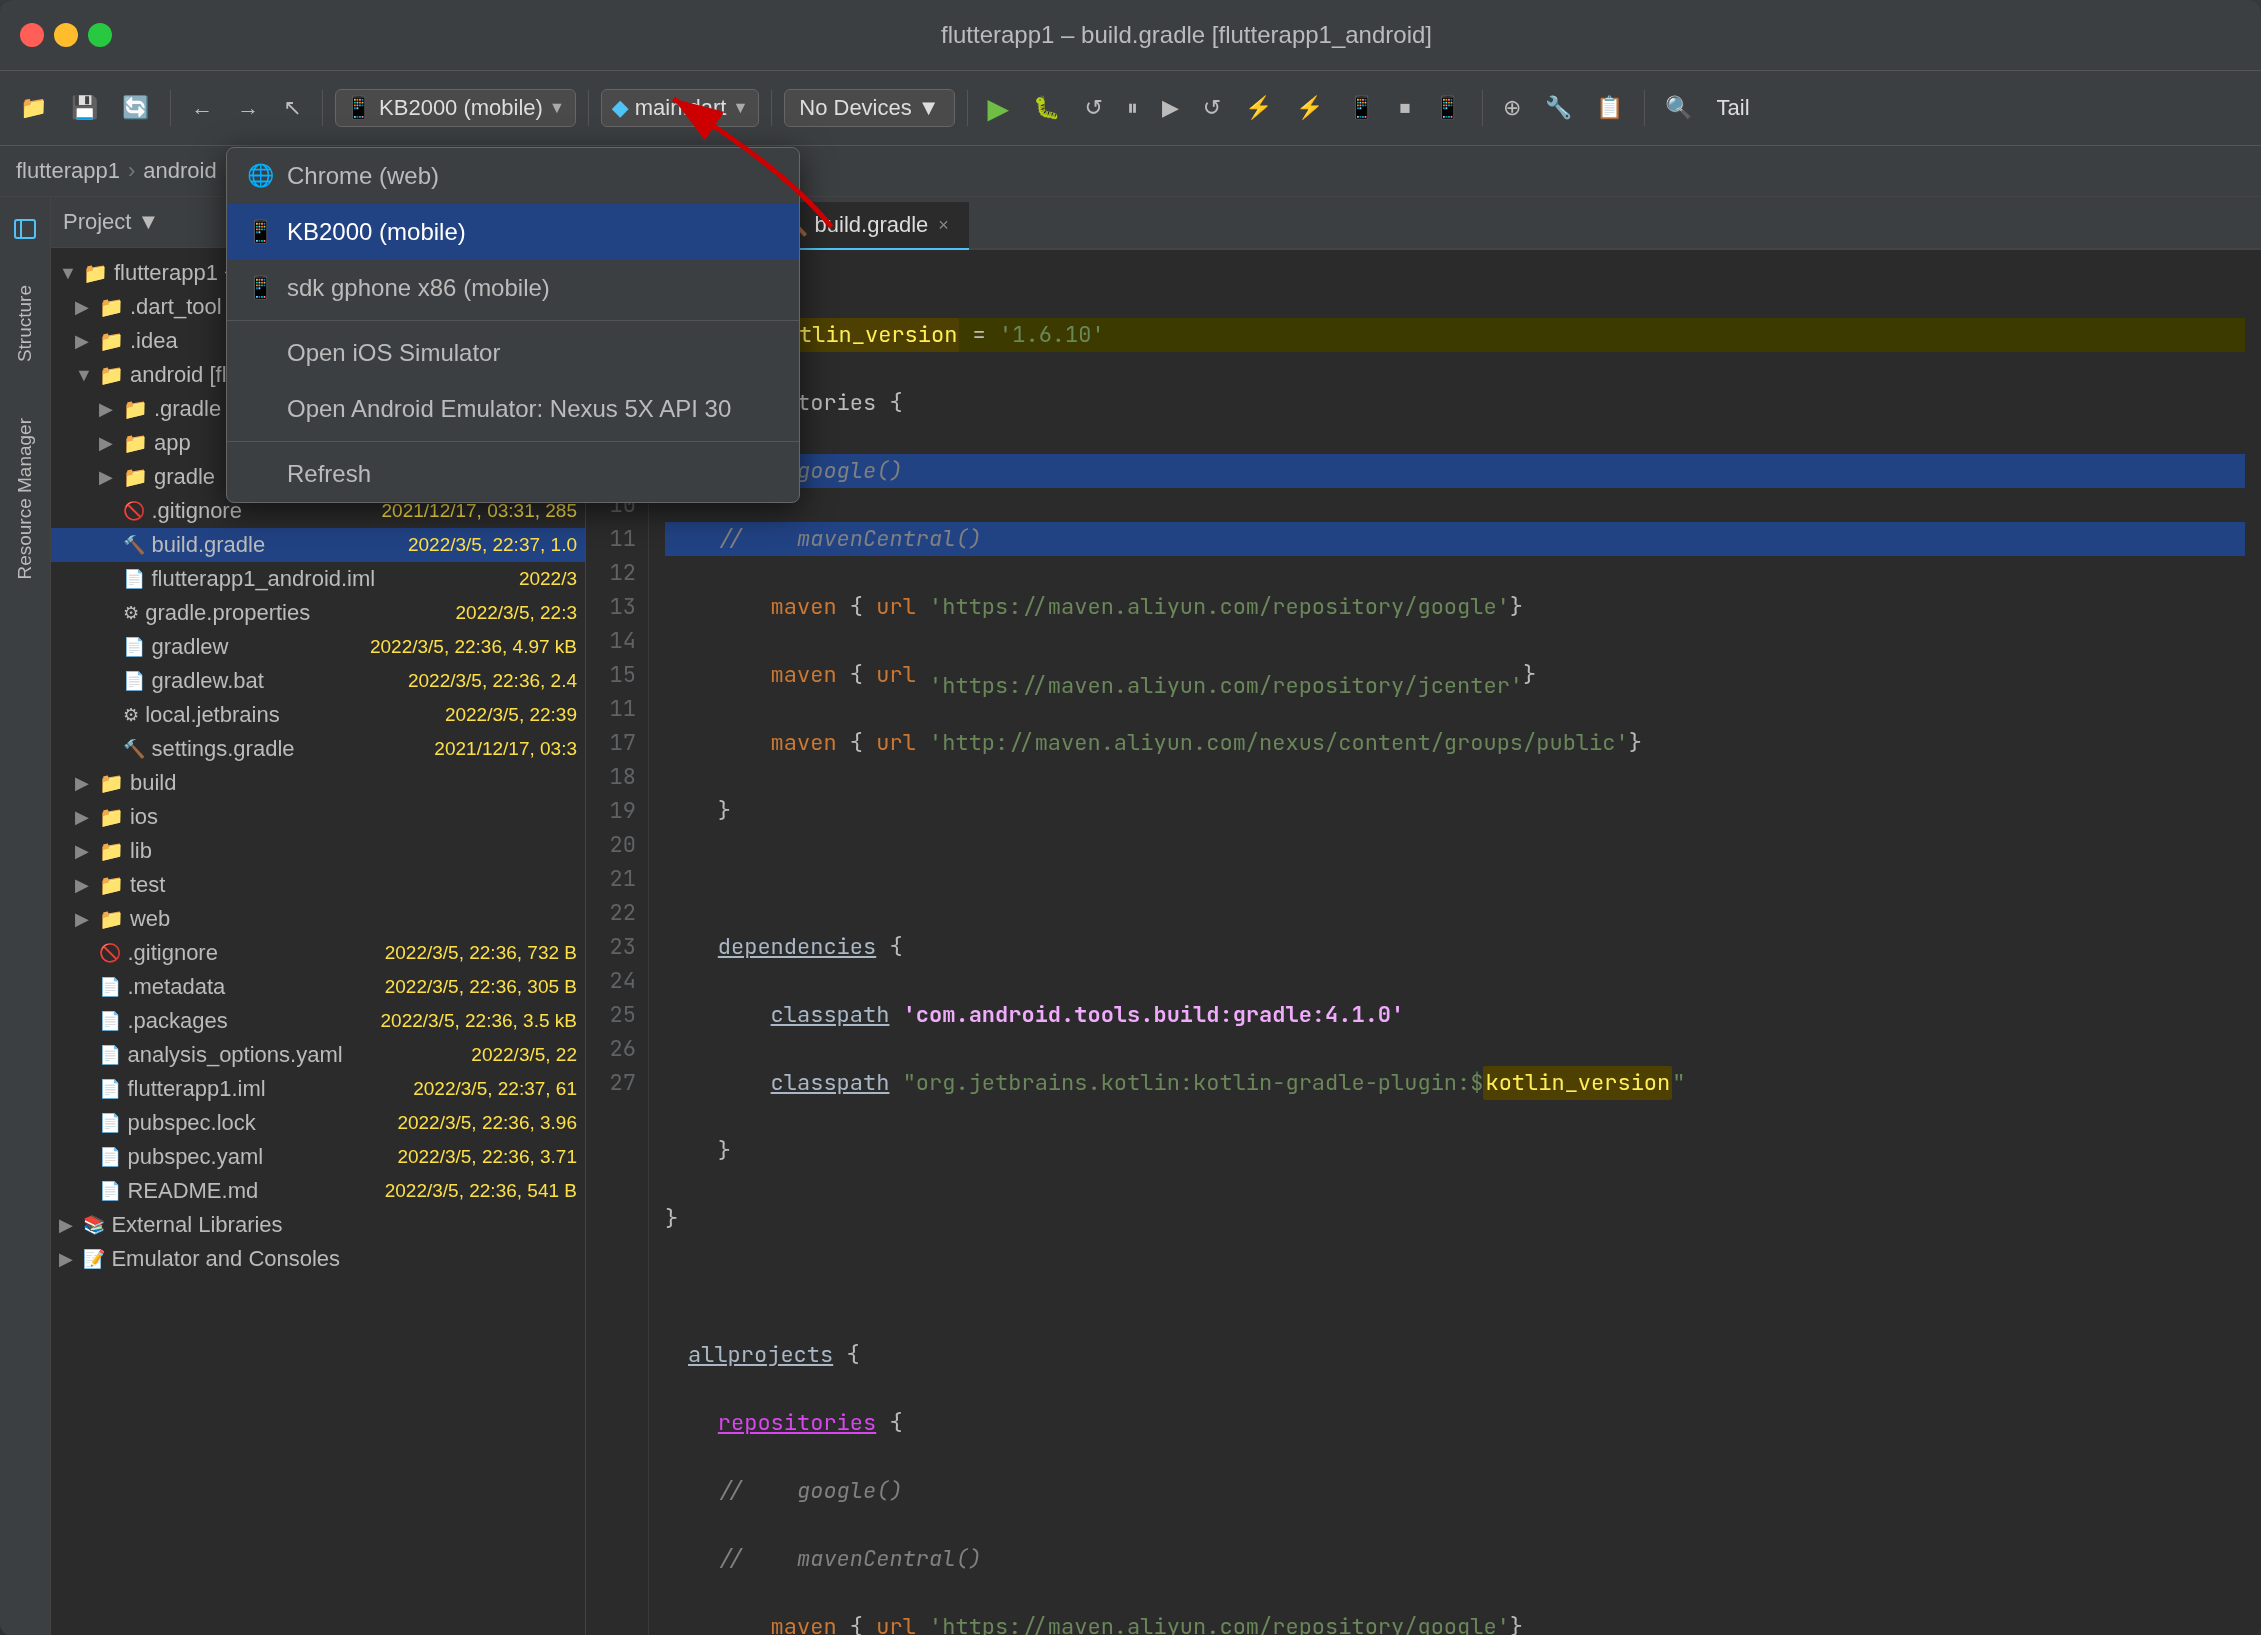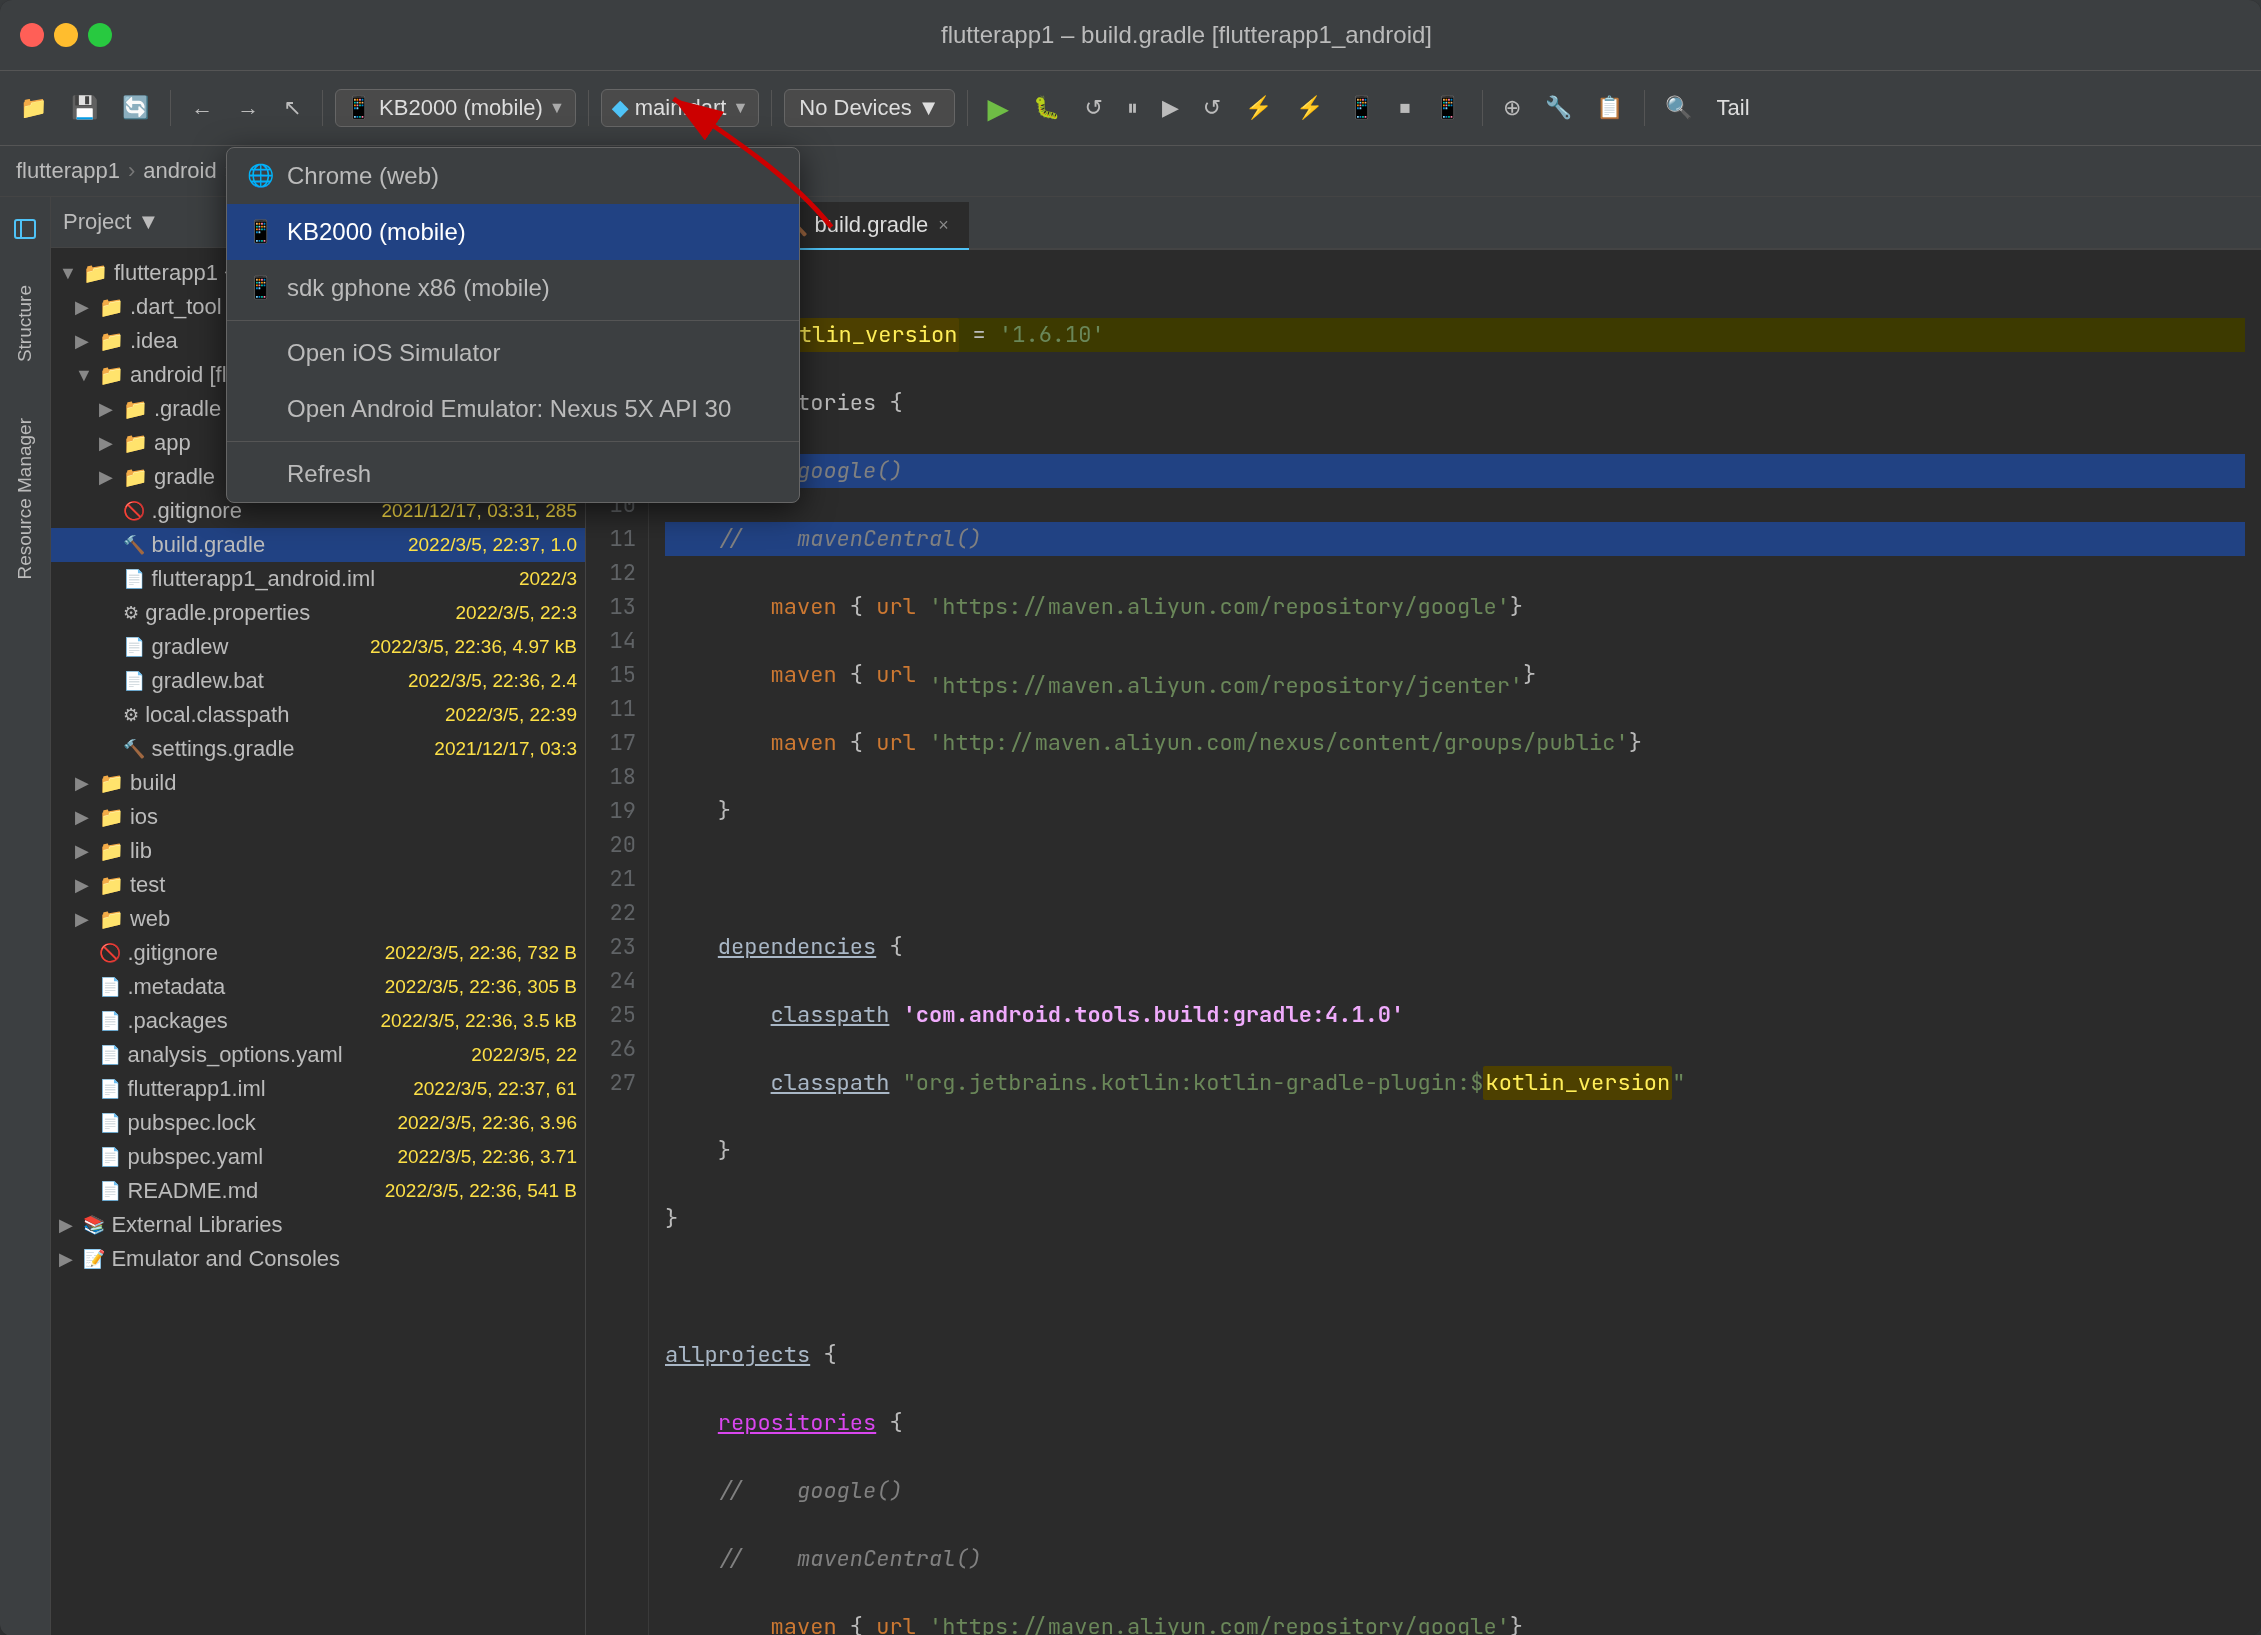--- a/index.html
+++ b/index.html
@@ -497,21 +497,21 @@
         <div class="tree-item indent-2">
           <span class="tree-chevron"></span>
           <span class="tree-icon" style="color:#bbb;font-size:18px;">📄</span>
           <span class="tree-label">gradlew.bat</span>
           <span class="tree-meta">2022/3/5, 22:36, 2.4</span>
         </div>
 
         <div class="tree-item indent-2">
           <span class="tree-chevron"></span>
           <span class="tree-icon" style="color:#bbb;font-size:18px;">⚙</span>
-          <span class="tree-label">local.classpath</span>
+          <span class="tree-label">local.jetbrains</span>
           <span class="tree-meta">2022/3/5, 22:39</span>
         </div>
 
         <div class="tree-item indent-2">
           <span class="tree-chevron"></span>
           <span class="tree-icon" style="color:#4db33d;font-size:18px;">🔨</span>
           <span class="tree-label">settings.gradle</span>
           <span class="tree-meta">2021/12/17, 03:3</span>
         </div>
 
@@ -694,21 +694,21 @@
 <div class="code-line" style="height:34px;display:flex;align-items:center;">
   <span style="color:#bbb;">        </span><span style="text-decoration:underline;color:#a9b7c6;">classpath</span><span style="color:#bbb;"> </span><span style="color:#6a8759;">"org.jetbrains.kotlin:kotlin-gradle-plugin:$</span><span style="background:#4d4000;color:#ffee58;border-radius:2px;padding:0 2px;">kotlin_version</span><span style="color:#6a8759;">"</span>
 </div>
 <div class="code-line" style="height:34px;display:flex;align-items:center;">
   <span style="color:#bbb;">    }</span>
 </div>
 <div class="code-line" style="height:34px;display:flex;align-items:center;">
   <span style="color:#bbb;">}</span>
 </div>
 <div class="code-line" style="height:34px;display:flex;align-items:center;"></div>
-<div class="code-line" style="height:34px;display:flex;align-items:center;">
+<div class="code-line" style="height:34px;display:flex;align-items:center;margin-left:23px;">
   <span style="text-decoration:underline;color:#a9b7c6;">allprojects</span><span style="color:#bbb;"> {</span>
 </div>
 <div class="code-line" style="height:34px;display:flex;align-items:center;">
   <span style="color:#bbb;">    </span><span style="text-decoration:underline;color:#d946ef;">repositories</span><span style="color:#bbb;"> {</span>
 </div>
 <div class="code-line" style="height:34px;display:flex;align-items:center;">
   <span style="color:#bbb;">    </span><span style="color:#808080;font-style:italic;">//    google()</span>
 </div>
 <div class="code-line" style="height:34px;display:flex;align-items:center;">
   <span style="color:#bbb;">    </span><span style="color:#808080;font-style:italic;">//    mavenCentral()</span>

